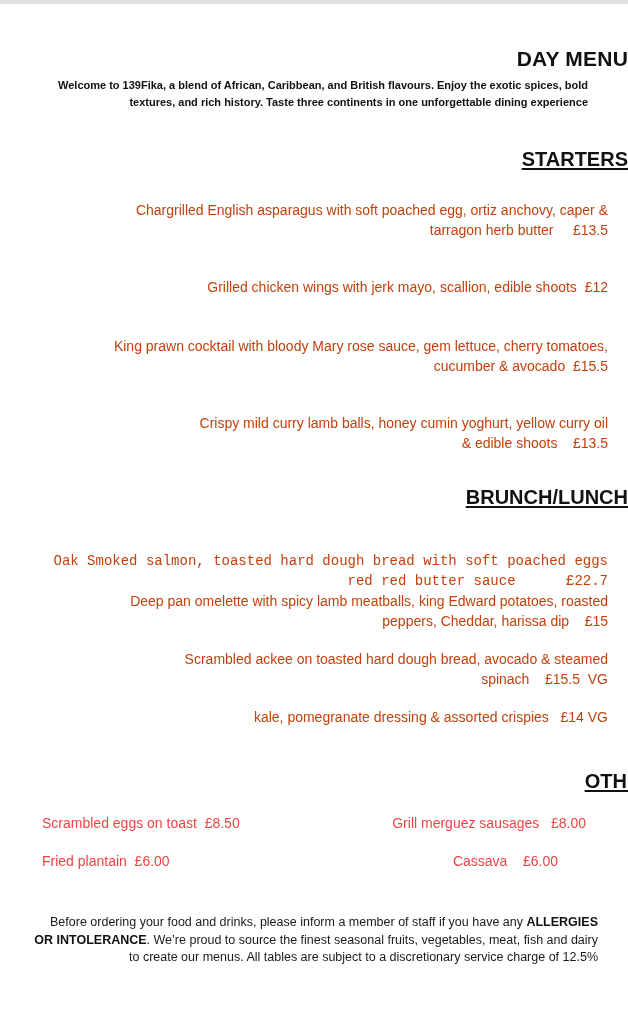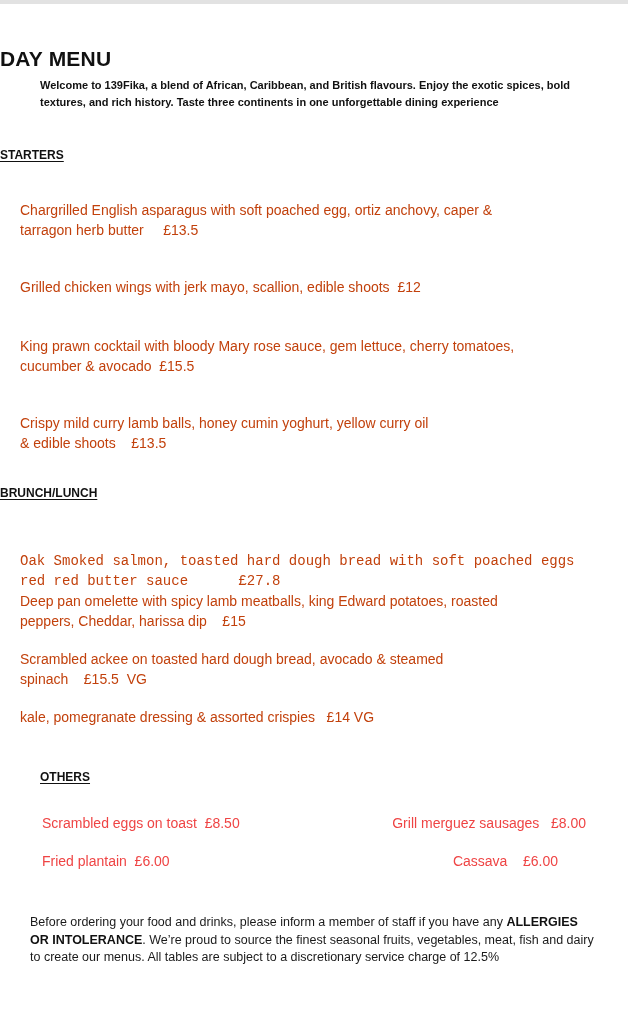--- a/index.html
+++ b/index.html
@@ -1,24 +1,24 @@
 <!DOCTYPE html>
 <html><head>
   <meta charset="utf-8">
   <style>
     html, body { margin: 0; padding: 0; background: #ffffff; }
     body {
       width: 628px; height: 1024px; overflow: hidden; position: relative;
       font-family: "Liberation Sans", sans-serif; color: #111111;
     }
     .topbar { position: absolute; left: 0; top: 0; width: 628px; height: 4px; background: #e2e2e2; }
-    .abs { position: absolute; left: 0; width: 628px; text-align: left; }
+    .abs { position: absolute; left: 0; width: 628px; text-align: right; }
     .title { top: 47px; font-size: 21px; font-weight: bold; letter-spacing: 0.2px; }
     .intro { top: 77px; left: 40px; width: 548px; font-size: 11px; font-weight: bold; line-height: 16.5px; }
-    .section-head { font-size: 12px; font-weight: bold; text-decoration: underline; text-underline-offset: 2px; }
+    .section-head { font-size: 20px; font-weight: bold; text-decoration: underline; text-underline-offset: 2px; }
     .item { left: 20px; width: 588px; font-size: 14px; line-height: 19.5px; color: #c2410c; }
     .other { position: absolute; font-size: 14px; color: #ef4444; white-space: pre; }
     .footer { top: 914px; left: 30px; width: 568px; font-size: 12.5px; line-height: 17.5px; color: #1a1a1a; }
     .footer b { font-weight: bold; color: #111; }
     .pre { white-space: pre; }
   </style>
 </head>
 <body>
 
 <div class="topbar"></div>
@@ -41,21 +41,21 @@
 </div>
 <div class="abs item" style="top:414px;">
   <div class="pre">Crispy mild curry lamb balls, honey cumin yoghurt, yellow curry oil</div>
   <div class="pre">&amp; edible shoots    £13.5</div>
 </div>
 
 <div class="abs section-head" style="top:486px;">BRUNCH/LUNCH</div>
 
 <div class="abs item" style="top:552px;font-family:Liberation Mono, monospace;">
   <div class="pre">Oak Smoked salmon, toasted hard dough bread with soft poached eggs</div>
-  <div class="pre">red red butter sauce      £27.8</div>
+  <div class="pre">red red butter sauce      £22.7</div>
 </div>
 <div class="abs item" style="top:592px;">
   <div class="pre">Deep pan omelette with spicy lamb meatballs, king Edward potatoes, roasted</div>
   <div class="pre">peppers, Cheddar, harissa dip    £15</div>
 </div>
 <div class="abs item" style="top:650px;">
   <div class="pre">Scrambled ackee on toasted hard dough bread, avocado &amp; steamed</div>
   <div class="pre">spinach    £15.5  VG</div>
 </div>
 <div class="abs item" style="top:708px;">

